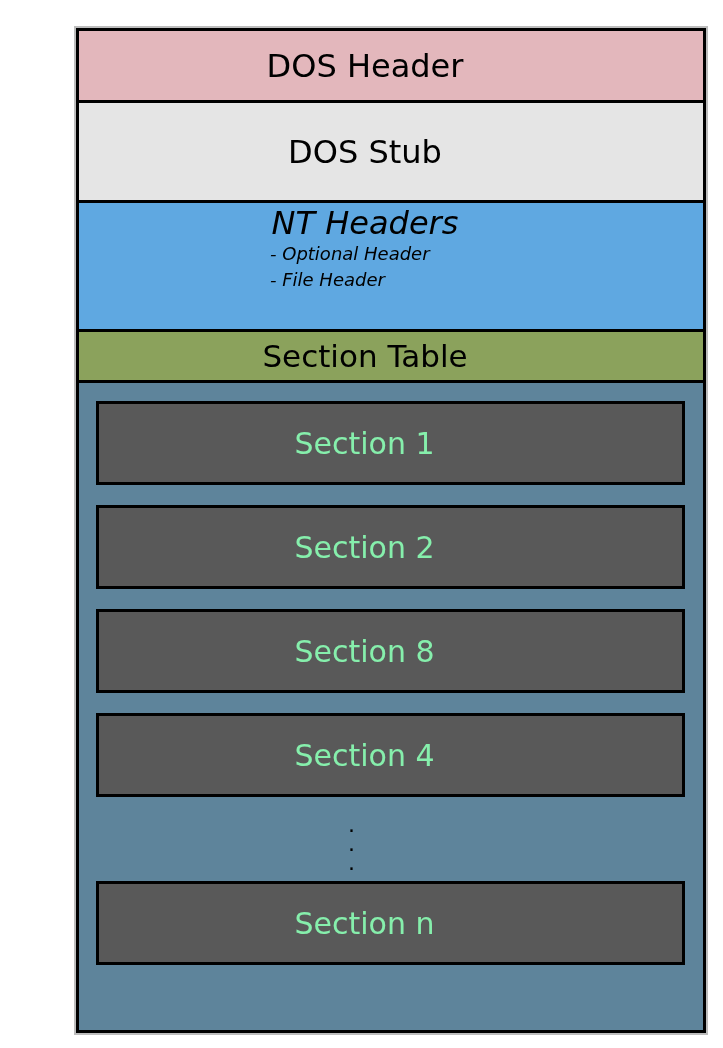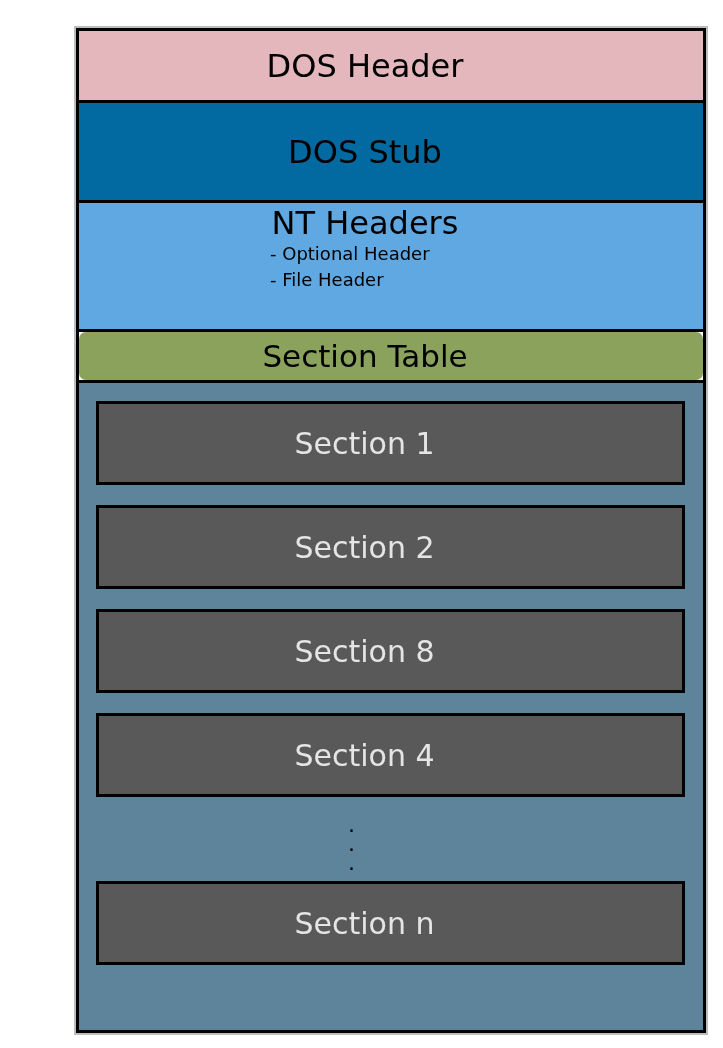--- a/index.html
+++ b/index.html
@@ -45,20 +45,21 @@
   }
   .band-dos-header { flex: 0 0 69px; }
   .band-dos-stub   { flex: 0 0 97px; }
   .band-nt {
     flex: 0 0 126px;
     flex-direction: column;
     justify-content: flex-start;
     align-items: center;
     padding-top: 2px;
     box-sizing: border-box;
+    font-style: italic;
   }
   .band-nt .band-title { line-height: 36px; }
   .nt-bullets {
     align-self: flex-start;
     margin-left: 191px;
     display: flex;
     flex-direction: column;
   }
   .nt-bullets span {
     font-size: 18px;
@@ -81,21 +82,21 @@
     flex: 0 0 84px;
     box-sizing: border-box;
     border: 3px solid #000000;
     display: flex;
     align-items: center;
     justify-content: center;
     margin-bottom: 20px;
   }
   .secbox .sec-label {
     font-size: 30px;
-    color: #e5e5e5;
+    color: #86efac;
     white-space: nowrap;
     padding-right: 52px;
   }
   .secbox.last { margin-bottom: 0; }
   .dots {
     flex: 0 0 52px;
     margin-bottom: 12px;
     display: flex;
     flex-direction: column;
     align-items: center;
@@ -115,37 +116,37 @@
 
 <div class="page">
   <div class="outer">
 
     <div class="band band-dos-header" style="background: rgb(227, 183, 188);">
       <span class="band-title">DOS Header</span>
     </div>
 
     <div class="divider"></div>
 
-    <div class="band band-dos-stub" style="background: #0369a1;">
+    <div class="band band-dos-stub" style="background: #e5e5e5;">
       <span class="band-title">DOS Stub</span>
     </div>
 
     <div class="divider"></div>
 
     <div class="band band-nt" style="background: rgb(95, 168, 225);">
       <span class="band-title">NT Headers</span>
       <div class="nt-bullets">
         <span>- Optional Header</span>
         <span>- File Header</span>
       </div>
     </div>
 
     <div class="divider"></div>
 
-    <div class="band band-section-table" style="background: rgb(139, 162, 92); border-radius: 7px;">
+    <div class="band band-section-table" style="background: rgb(139, 162, 92);">
       <span class="band-title">Section Table</span>
     </div>
 
     <div class="divider"></div>
 
     <div class="band band-sections" style="background: rgb(94, 132, 155);">
 
       <div class="secbox" style="background: rgb(89, 89, 89);">
         <span class="sec-label">Section 1</span>
       </div>

